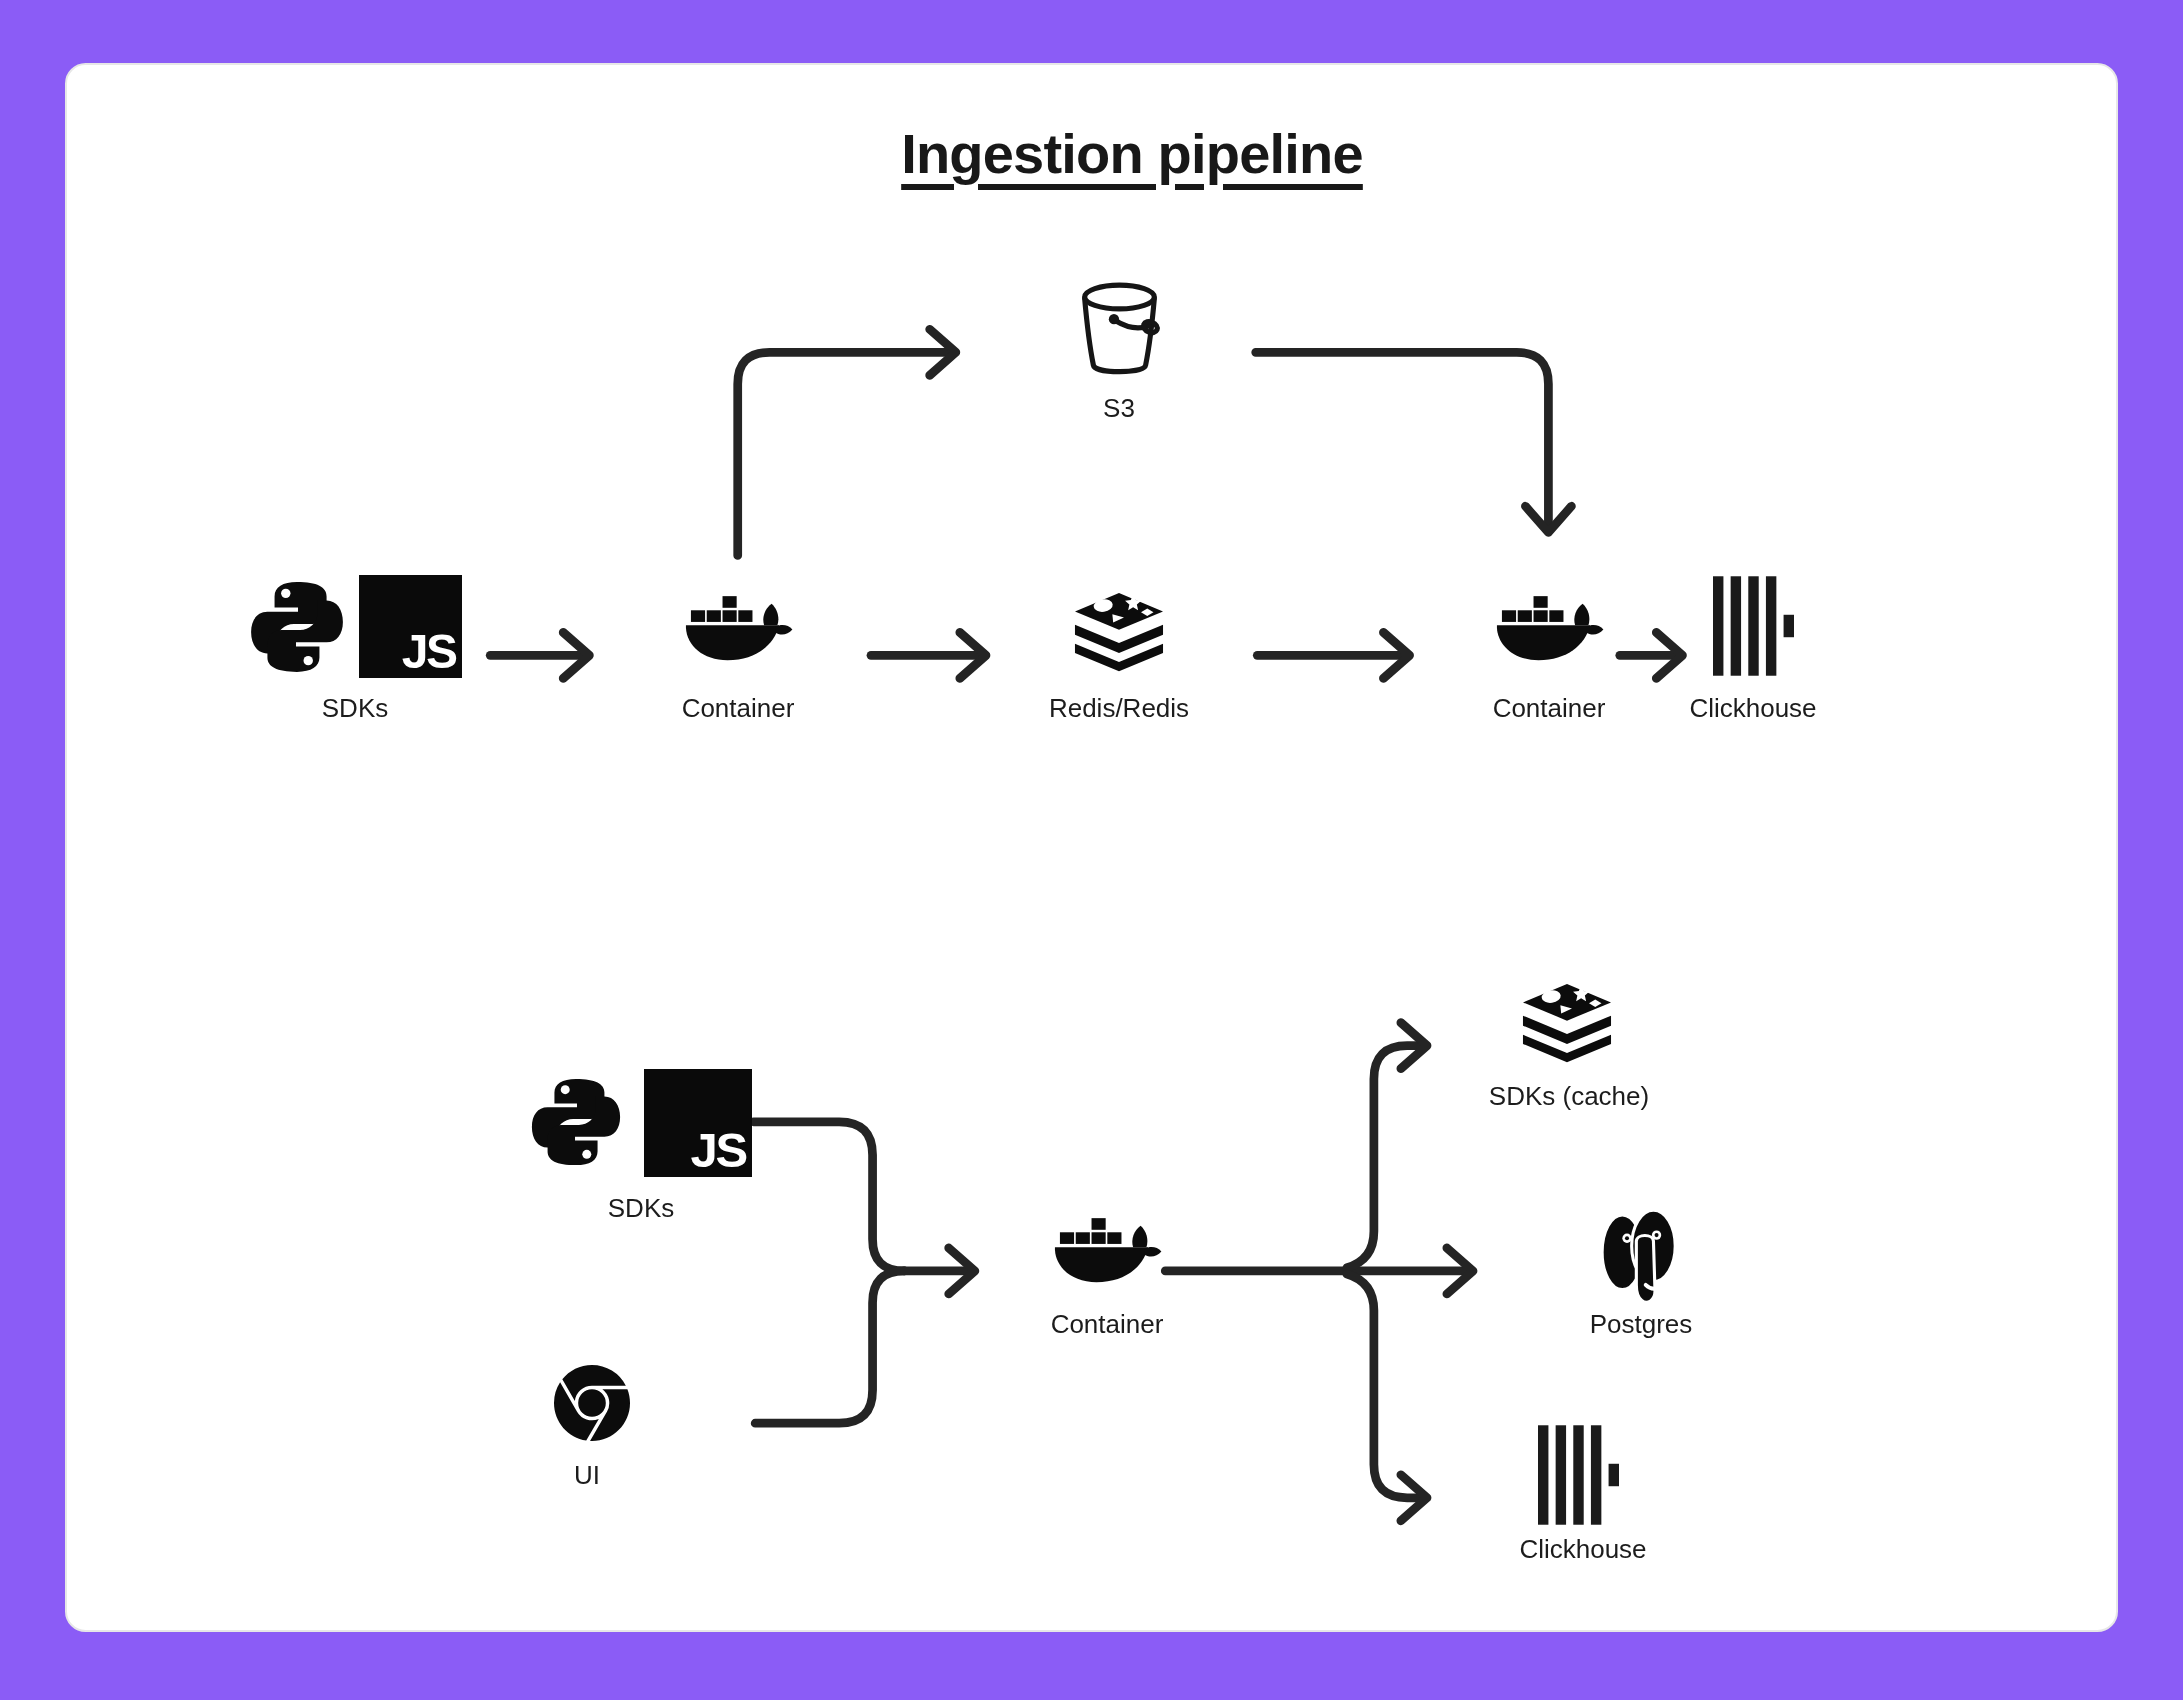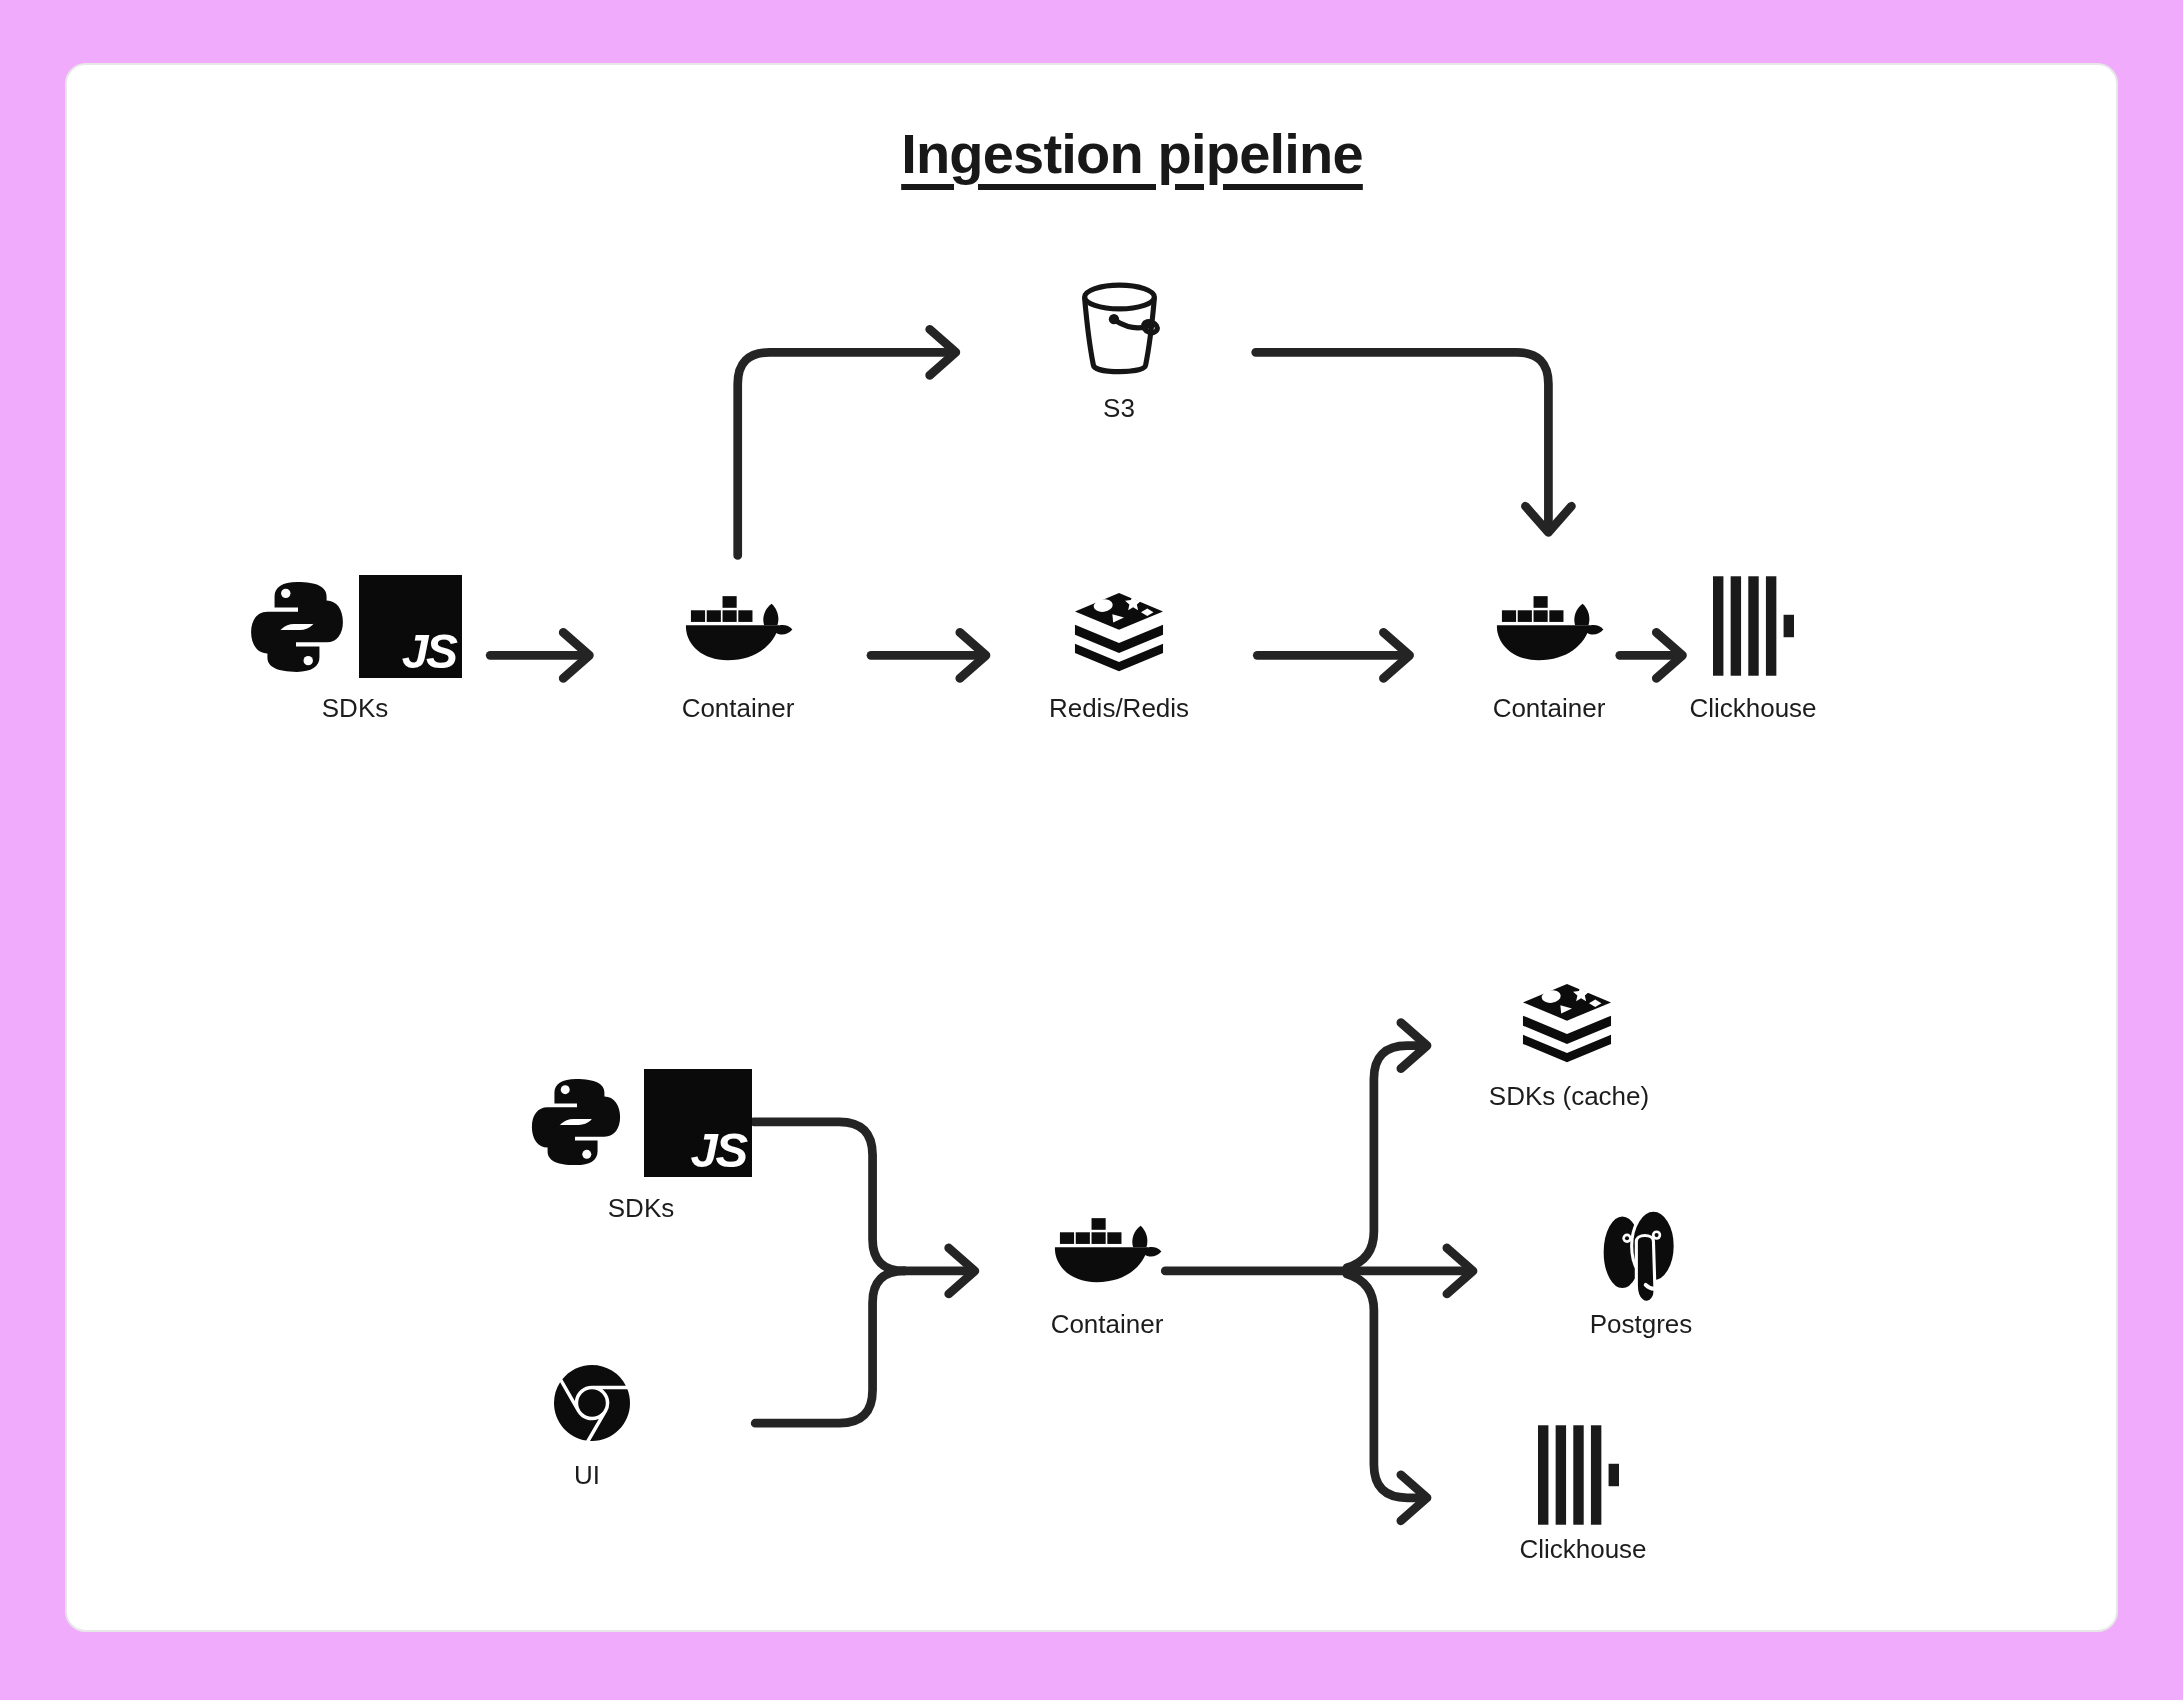--- a/index.html
+++ b/index.html
@@ -1,20 +1,20 @@
 <!DOCTYPE html>
 <html style="font-size:12.7px"><head>
 <meta charset="utf-8">
 <style>
   html, body { margin: 0; padding: 0; background: #ffffff; }
   .canvas {
     position: relative;
     width: 2183px;
     height: 1701px;
-    background: #f0abfc;
+    background: #8b5cf6;
     font-family: "Liberation Sans", sans-serif;
     overflow: hidden;
   }
   .card {
     position: absolute;
     left: 65px; top: 63px;
     width: 2053px; height: 1569px;
     background: #ffffff;
     border: 2.4px solid #e7e7e7;
     border-radius: 20.6px;
@@ -45,21 +45,20 @@
     background: #0a0a0a;
     color: #ffffff;
     font-weight: 700;
     display: flex;
     align-items: flex-end;
     justify-content: flex-end;
     box-sizing: border-box;
     letter-spacing: -2.4px;
     line-height: 0.95;
     padding: 0 6.3px 3.2px 0;
-    font-style: italic;
   }
   .wires { position: absolute; left: 0; top: 0; }
   .wires path {
     stroke: #242424;
     stroke-width: 11;
     fill: none;
     stroke-linecap: round;
     stroke-linejoin: round;
   }
 </style>

